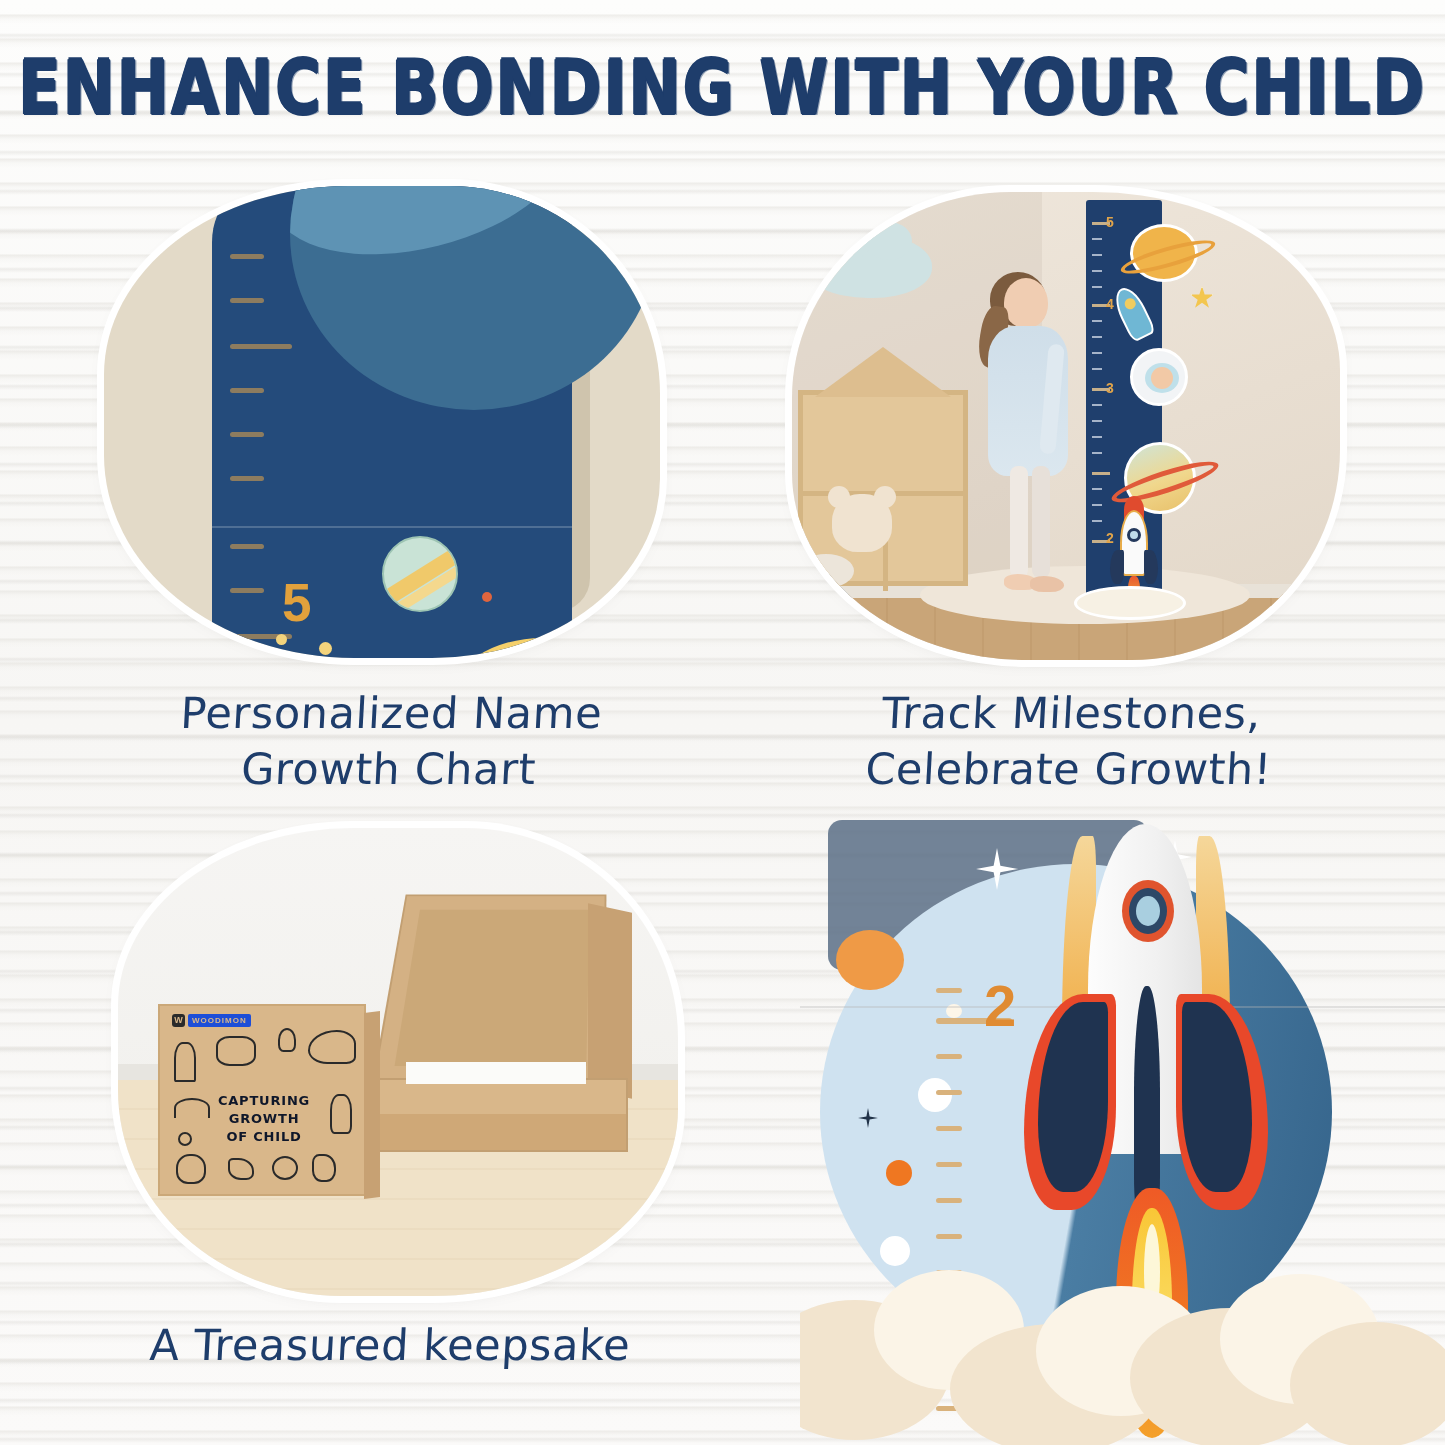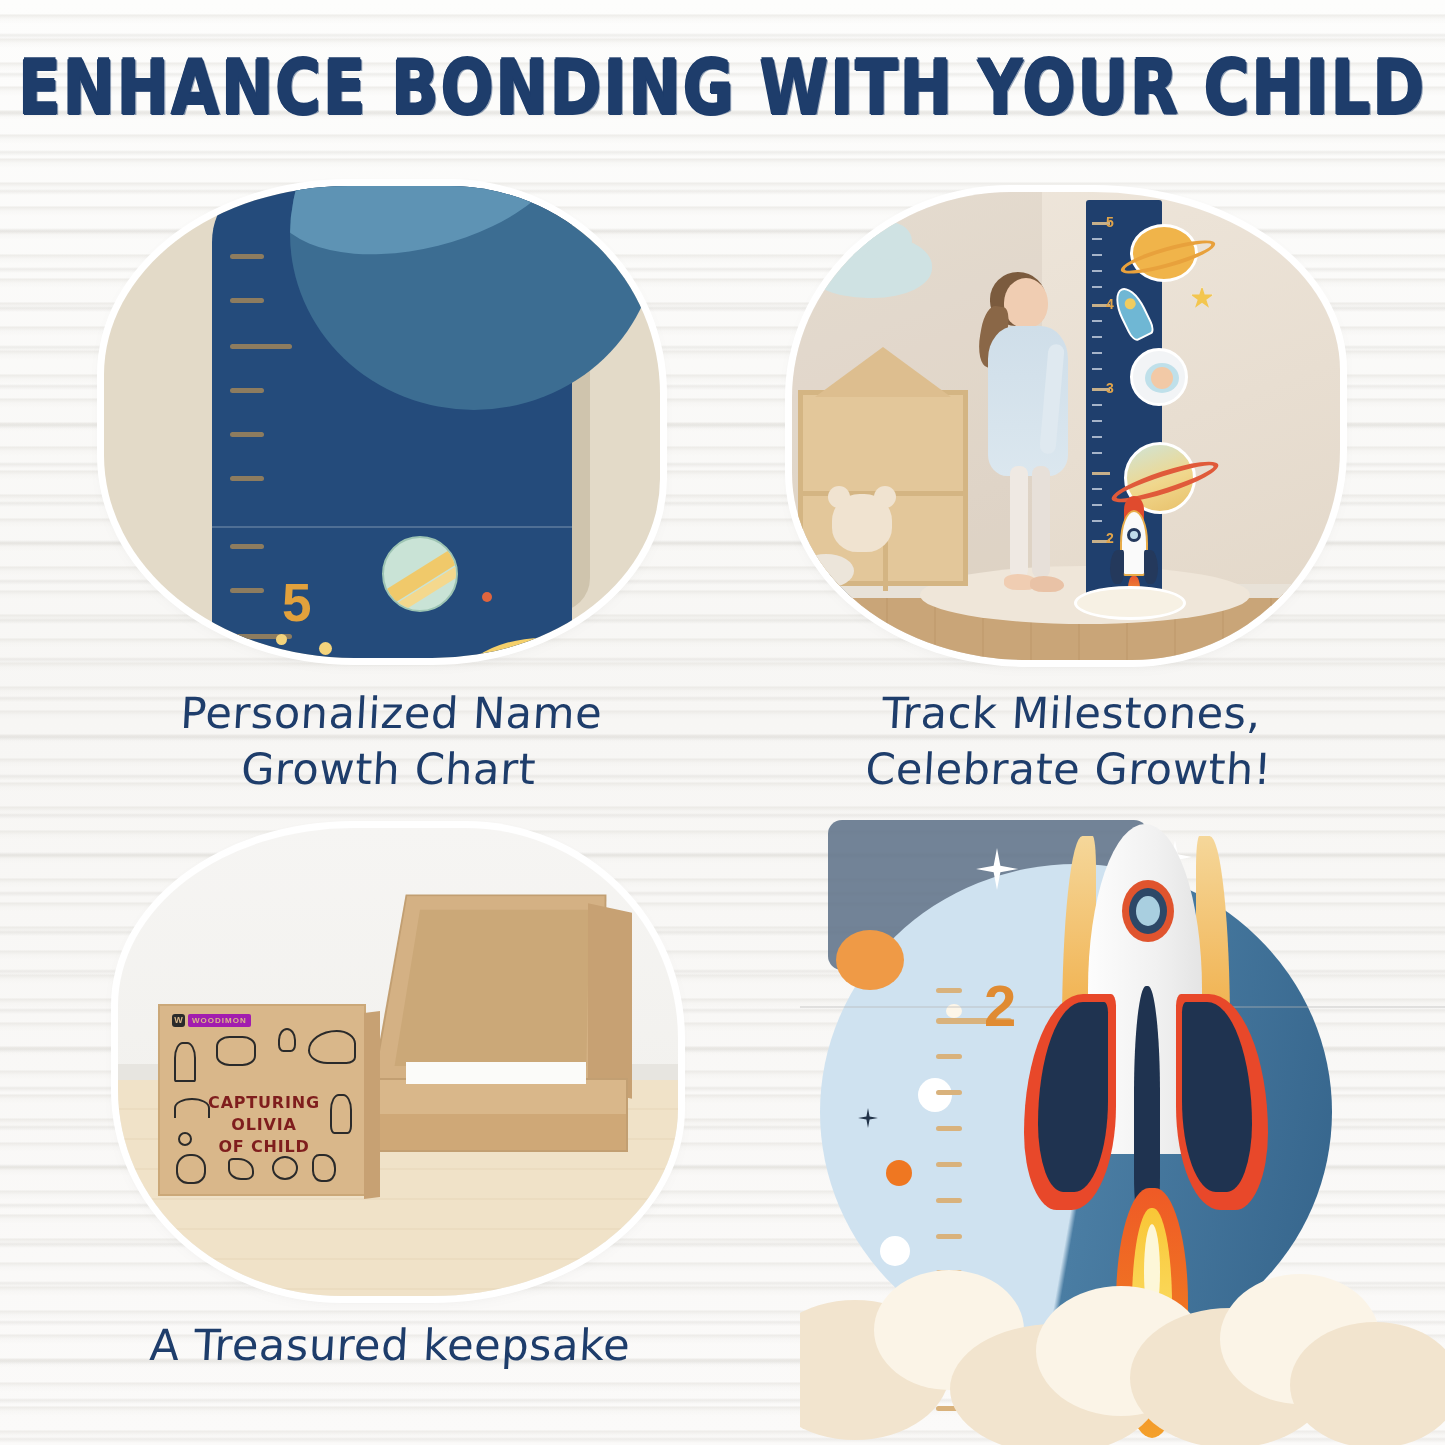--- a/index.html
+++ b/index.html
@@ -316,27 +316,27 @@
     position:absolute;left:12px;top:8px;
     display:flex;align-items:center;gap:3px;
   }
   .p3-logo .mark{
     width:13px;height:13px;background:#2a2a2a;border-radius:3px;
     color:#d9b78a;font-size:9px;font-weight:700;line-height:13px;text-align:center;
     font-family:"Liberation Sans",sans-serif;
   }
   .p3-logo .word{
     font-family:"Liberation Sans",sans-serif;font-weight:700;font-size:8px;
-    letter-spacing:1px;color:#2a2a2a;background:#a21caf;color:#d9b78a;
+    letter-spacing:1px;color:#2a2a2a;background:#1d4ed8;color:#d9b78a;
     padding:2px 4px;border-radius:2px;
   }
   .p3-slogan{
     position:absolute;left:0;top:86px;width:208px;text-align:center;
-    font-family:"DejaVu Sans",sans-serif;font-weight:700;font-size:16px;
-    line-height:1.38;letter-spacing:0.8px;color:#7f1d1d;
+    font-family:"DejaVu Sans",sans-serif;font-weight:700;font-size:13px;
+    line-height:1.38;letter-spacing:0.8px;color:#0f172a;
   }
   .p3-doodle{position:absolute;border:2px solid #2a2a2a;}
   .p3-box-open-lid{
     position:absolute;left:272px;top:56px;width:216px;height:198px;
     background:#d4b184;border:2px solid #c29f72;
     transform: perspective(360px) rotateX(16deg) skewX(-5deg);
   }
   .p3-box-open-lid .inner{position:absolute;inset:16px;background:#cba878;}
   .p3-box-open-base{
     position:absolute;left:250px;top:250px;width:260px;height:74px;
@@ -622,21 +622,21 @@
       <div class="p3-doodle" style="left:14px;  top:92px;  width:36px; height:20px; border-radius:60% 60% 0 0; border-bottom:none;"></div>
       <div class="p3-doodle" style="left:18px;  top:126px; width:14px; height:14px; border-radius:50%;"></div>
       <div class="p3-doodle" style="left:170px; top:88px;  width:22px; height:40px; border-radius:40% 40% 20% 20%;"></div>
       <div class="p3-doodle" style="left:16px;  top:148px; width:30px; height:30px; border-radius:46% 46% 40% 40%;"></div>
       <div class="p3-doodle" style="left:112px; top:150px; width:26px; height:24px; border-radius:50%;"></div>
       <div class="p3-doodle" style="left:152px; top:148px; width:24px; height:28px; border-radius:30% 50% 40% 40%;"></div>
       <div class="p3-doodle" style="left:68px;  top:152px; width:26px; height:22px; border-radius:20% 60% 30% 50%;"></div>
 
       <div class="p3-slogan">
         <div>CAPTURING</div>
-        <div>OLIVIA</div>
+        <div>GROWTH</div>
         <div>OF CHILD</div>
       </div>
     </div>
   </div>
 </div>
 
 <div class="caption" id="caption-packaging">
   <div>A Treasured keepsake</div>
 </div>
 

